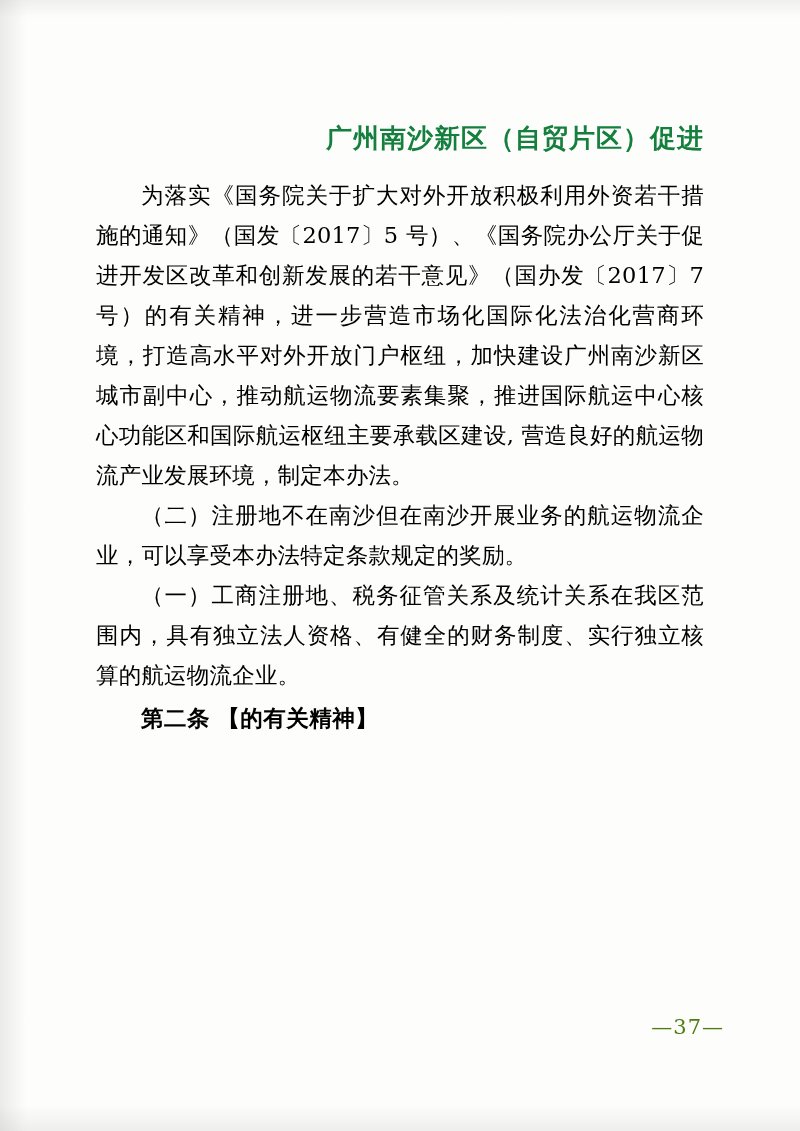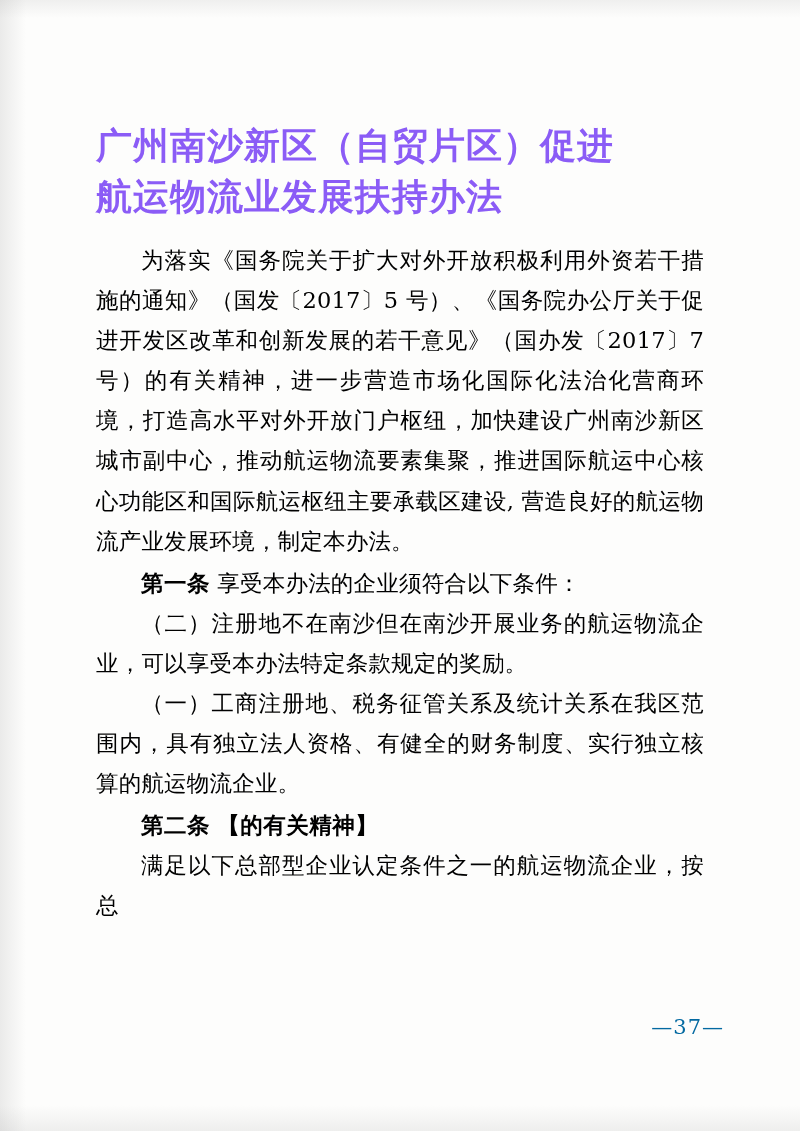--- a/index.html
+++ b/index.html
@@ -22,26 +22,26 @@
     height: 1131px;
     background: #fdfdfc;
   }
   .content {
     position: absolute;
     left: 96px;
     top: 120px;
     width: 608px;
   }
   .doc-title {
-    text-align: left;
+    text-align: right;
     font-weight: bold;
-    font-size: 36px;
+    font-size: 26px;
     line-height: 1.42;
     letter-spacing: 1px;
-    color: #8b5cf6;
+    color: #15803d;
     margin: 0 0 10px 0;
   }
   .doc-title .title-line {
     display: block;
     white-space: nowrap;
   }
   .body-text {
     font-size: 22.5px;
     line-height: 1.78;
     text-align: justify;
@@ -67,21 +67,21 @@
   }
   .gap-sm { margin-top: 2px; }
   .page-number {
     position: absolute;
     left: 0;
     right: 76px;
     bottom: 92px;
     text-align: right;
     font-size: 21px;
     font-family: "DejaVu Serif", "Liberation Serif", serif;
-    color: #0369a1;
+    color: #4d7c0f;
     letter-spacing: 1px;
   }
   .edge-shade-left {
     position: absolute;
     left: 0; top: 0;
     width: 26px; height: 1131px;
     background: linear-gradient(to right, rgba(150,150,150,0.18), rgba(255,255,255,0));
     pointer-events: none;
   }
   .edge-shade-top {
@@ -105,37 +105,31 @@
 <div class="page">
 
   <div class="edge-shade-top"></div>
   <div class="edge-shade-left"></div>
   <div class="edge-shade-bottom"></div>
 
   <div class="content">
 
     <h1 class="doc-title">
       <span class="title-line">广州南沙新区（自贸片区）促进</span>
-      <span class="title-line">航运物流业发展扶持办法</span>
     </h1>
 
     <p class="body-text para para-first">为落实《国务院关于扩大对外开放积极利用外资若干措施的通知》（国发〔2017〕5 号）、《国务院办公厅关于促进开发区改革和创新发展的若干意见》（国办发〔2017〕7 号）的有关精神，进一步营造市场化国际化法治化营商环境，打造高水平对外开放门户枢纽，加快建设广州南沙新区城市副中心，推动航运物流要素集聚，推进国际航运中心核心功能区和国际航运枢纽主要承载区建设, 营造良好的航运物流产业发展环境，制定本办法。</p>
 
-    <p class="body-text article-head gap-sm">
-      <b>第一条</b>
-       <span>享受本办法的企业须符合以下条件：</span>
-    </p>
 
     <p class="body-text para">（二）注册地不在南沙但在南沙开展业务的航运物流企业，可以享受本办法特定条款规定的奖励。</p>
     <p class="body-text para">（一）工商注册地、税务征管关系及统计关系在我区范围内，具有独立法人资格、有健全的财务制度、实行独立核算的航运物流企业。</p>
 
     <p class="body-text article-head gap-sm">
       <b>第二条</b>
        <b>【的有关精神】</b>
     </p>
 
-    <p class="body-text para">满足以下总部型企业认定条件之一的航运物流企业，按总</p>
 
   </div>
 
   <div class="page-number">—37—</div>
 
 </div>
 
 </body></html>

